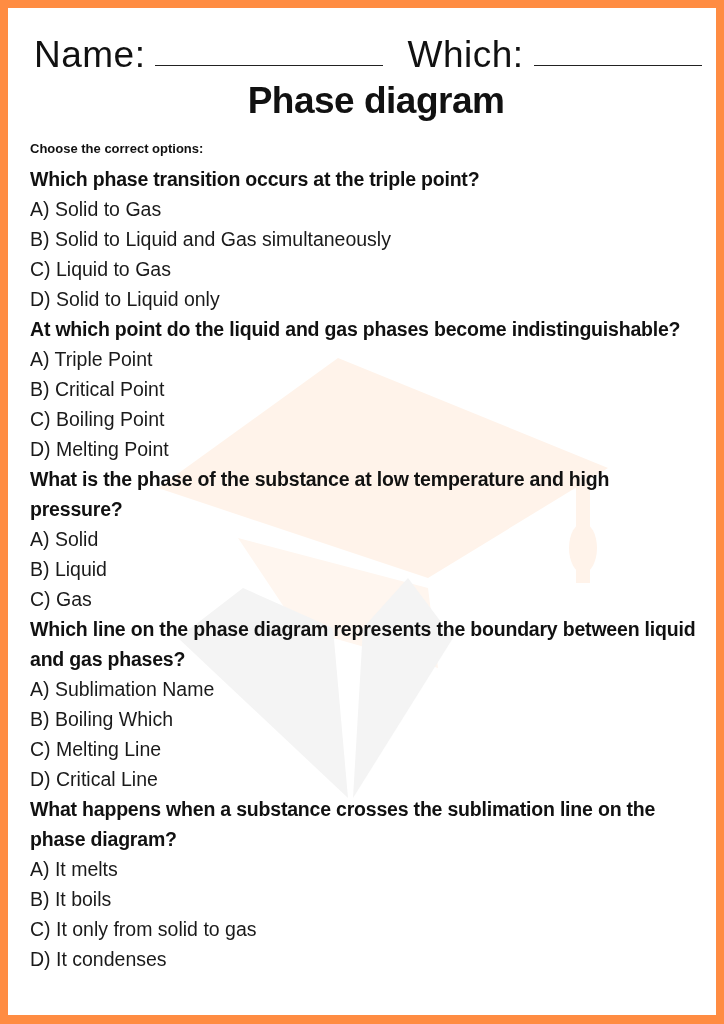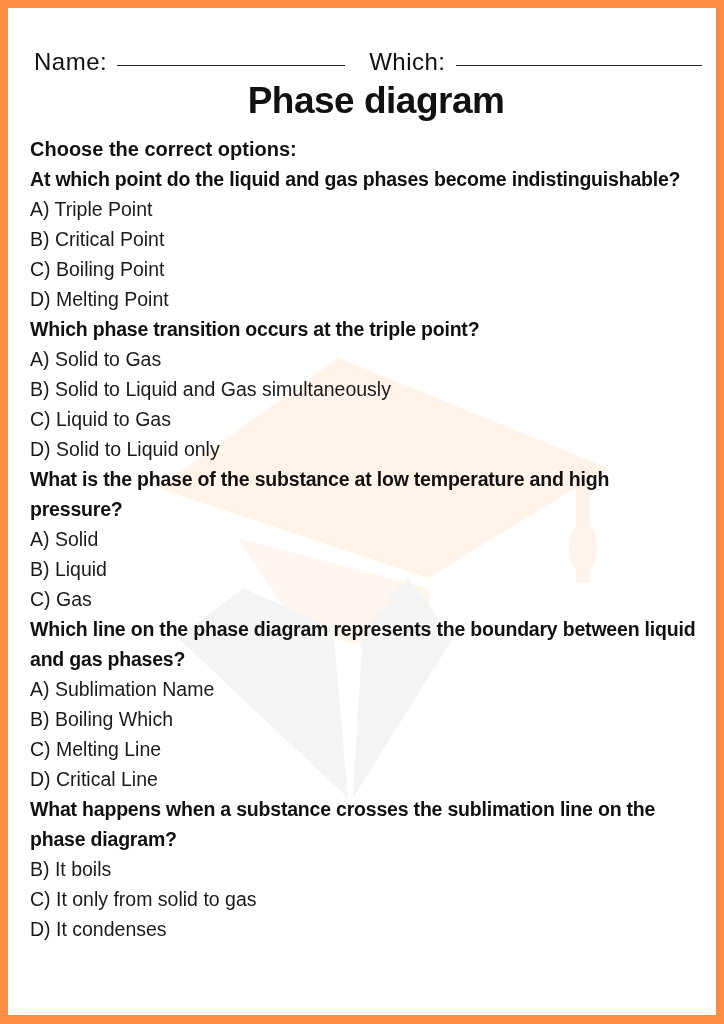--- a/index.html
+++ b/index.html
@@ -23,21 +23,21 @@
       left: 130px; top: 330px;
       width: 500px; height: 460px;
       pointer-events: none;
     }
     .header-row {
       position: absolute;
       top: 28px; left: 26px; right: 14px;
       height: 40px;
       display: flex;
       align-items: flex-end;
-      font-size: 24px;
+      font-size: 37px;
       font-weight: normal;
     }
     .header-row .label { letter-spacing: 0.5px; }
     .header-row .line {
       border-bottom: 1.5px solid #222;
       height: 0;
       margin: 0 0 10px 10px;
     }
     .name-line { width: 228px; margin-right: 24px !important; }
     .date-line { flex: 1; }
@@ -49,21 +49,21 @@
       font-weight: bold;
       letter-spacing: -0.5px;
       margin-left: 28px;
     }
     .content {
       position: absolute;
       top: 126px; left: 22px; right: 10px;
     }
     .instructions {
       font-weight: bold;
-      font-size: 20px;
+      font-size: 13px;
       line-height: 30px;
     }
     .question {
       font-weight: bold;
       font-size: 19.5px;
       line-height: 30px;
       letter-spacing: -0.2px;
     }
     .option {
       font-size: 19.5px;
@@ -91,50 +91,51 @@
     <span class="label">Which:</span>
     <span class="line date-line"></span>
   </div>
 
   <div class="title">Phase diagram</div>
 
   <div class="content">
     <div class="instructions">Choose the correct options:</div>
 
     <div>
+      <div class="question">Which phase transition occurs at the triple point?</div>
+      <div class="option">A) Solid to Gas</div>
+      <div class="option">B) Solid to Liquid and Gas simultaneously</div>
+      <div class="option">C) Liquid to Gas</div>
+      <div class="option">D) Solid to Liquid only</div>
+    </div>
+
+    <div>
       <div class="question">At which point do the liquid and gas phases become indistinguishable?</div>
       <div class="option">A) Triple Point</div>
       <div class="option">B) Critical Point</div>
       <div class="option">C) Boiling Point</div>
       <div class="option">D) Melting Point</div>
-    </div>
-
-    <div>
-      <div class="question">Which phase transition occurs at the triple point?</div>
-      <div class="option">A) Solid to Gas</div>
-      <div class="option">B) Solid to Liquid and Gas simultaneously</div>
-      <div class="option">C) Liquid to Gas</div>
-      <div class="option">D) Solid to Liquid only</div>
     </div>
 
     <div>
       <div class="question">What is the phase of the substance at low temperature and high pressure?</div>
       <div class="option">A) Solid</div>
       <div class="option">B) Liquid</div>
       <div class="option">C) Gas</div>
     </div>
 
     <div>
       <div class="question">Which line on the phase diagram represents the boundary between liquid and gas phases?</div>
       <div class="option">A) Sublimation Name</div>
       <div class="option">B) Boiling Which</div>
       <div class="option">C) Melting Line</div>
       <div class="option">D) Critical Line</div>
     </div>
 
     <div>
       <div class="question">What happens when a substance crosses the sublimation line on the phase diagram?</div>
+      <div class="option">A) It melts</div>
       <div class="option">B) It boils</div>
       <div class="option">C) It only from solid to gas</div>
       <div class="option">D) It condenses</div>
     </div>
   </div>
 </div>
 
 </body></html>

